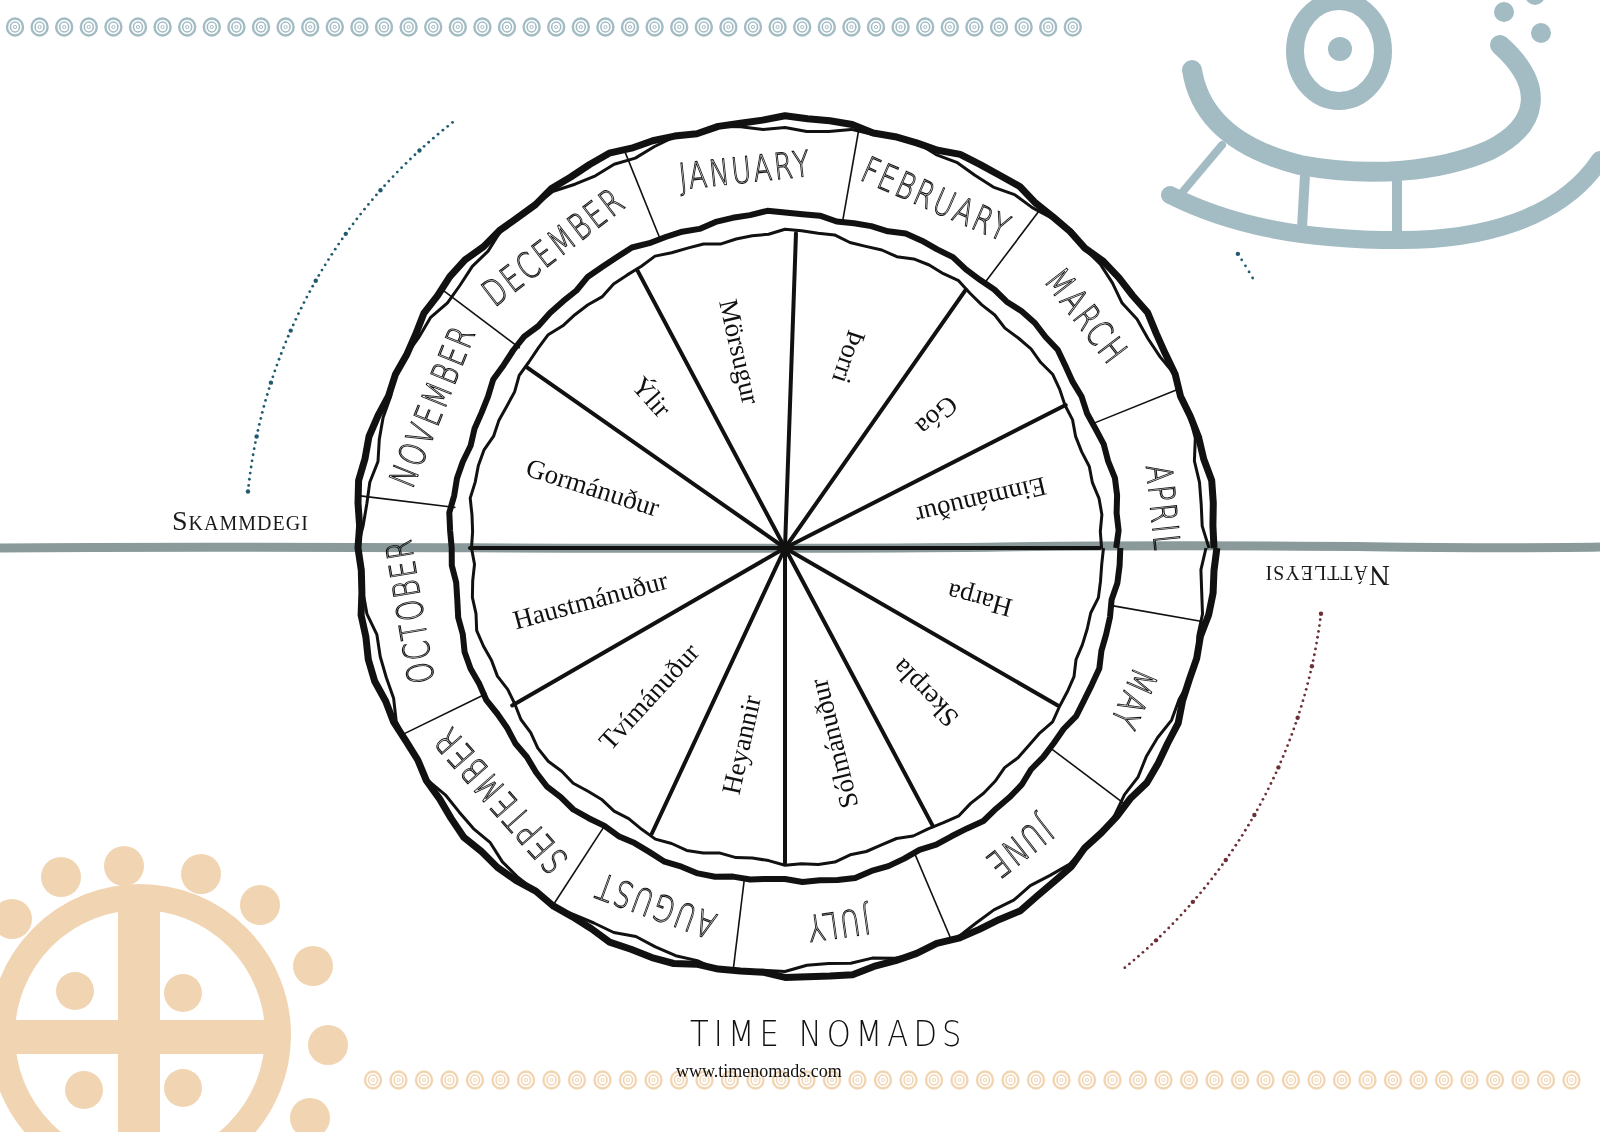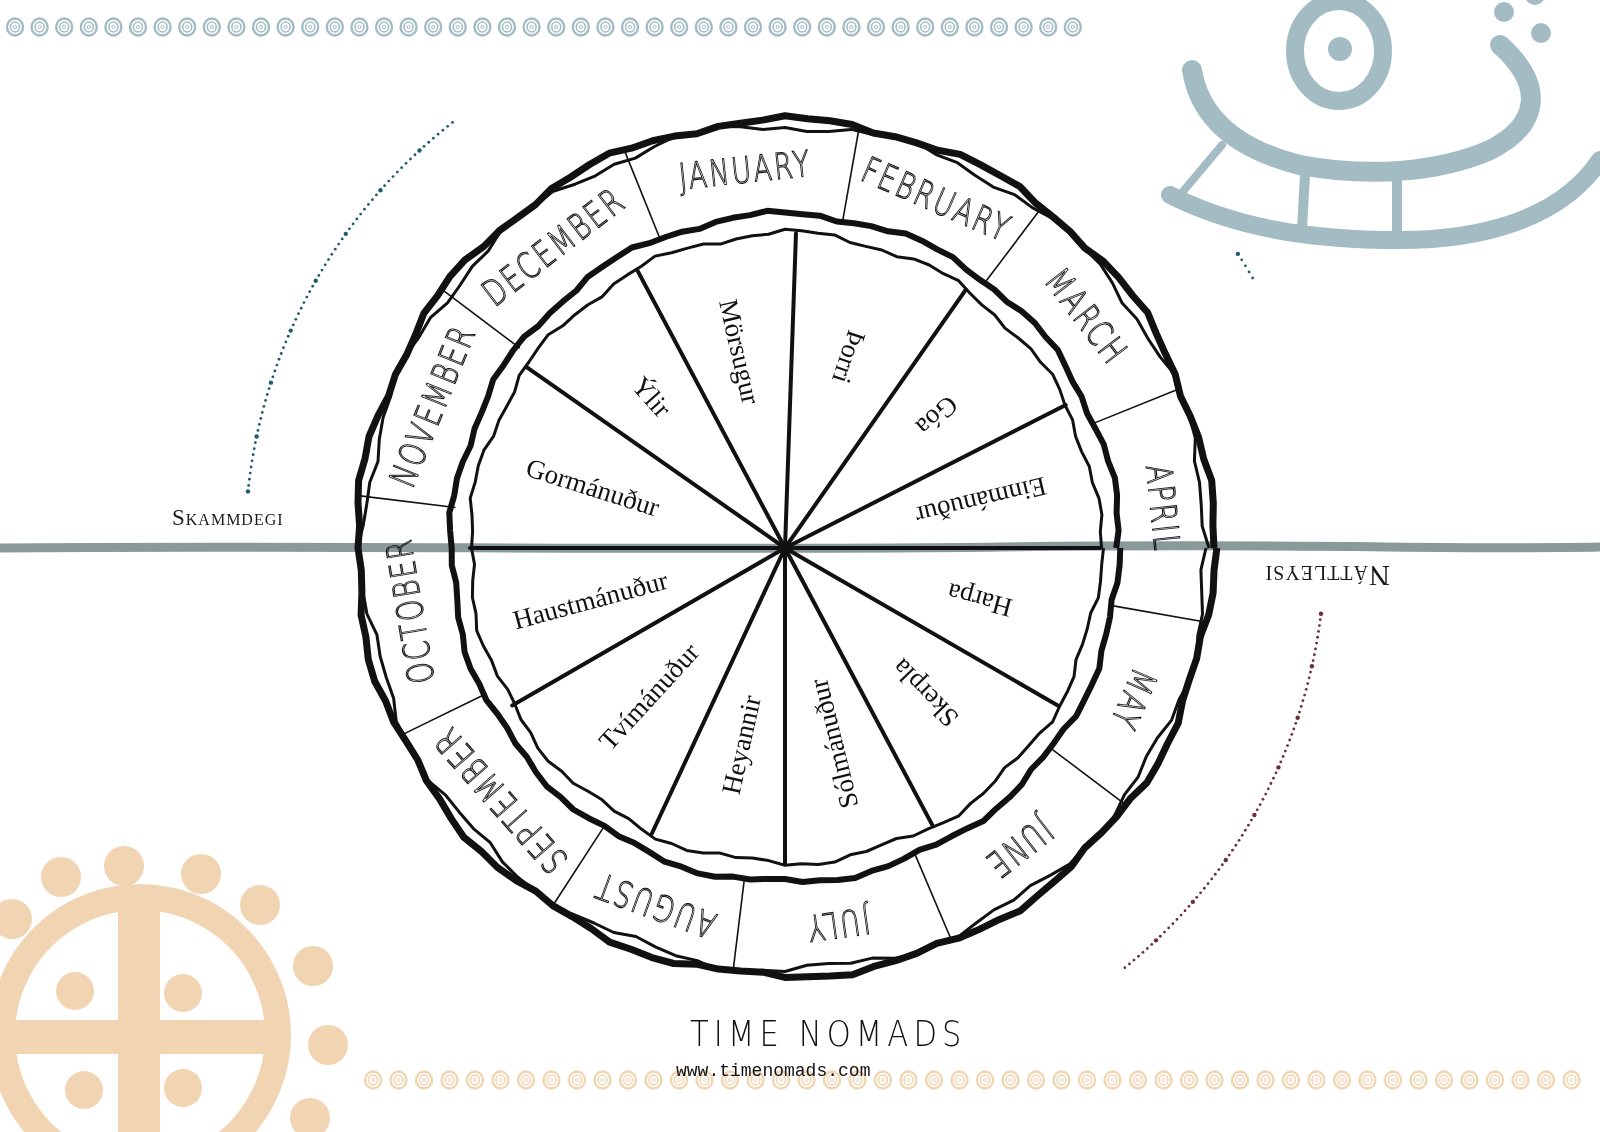--- a/index.html
+++ b/index.html
@@ -1,23 +1,23 @@
 <!DOCTYPE html>
 <html><head>
 <meta charset="utf-8">
 <style>
   html, body { margin: 0; padding: 0; background: #ffffff; }
   body { width: 1600px; height: 1132px; position: relative; overflow: hidden; font-family: "DejaVu Serif", serif; }
   #stage { position: absolute; left: 0; top: 0; width: 1600px; height: 1132px; }
   .label-serif { font-family: "Liberation Serif", "DejaVu Serif", serif; }
   .smallcaps { font-variant: small-caps; letter-spacing: 1px; }
   .abs { position: absolute; }
-  .season-left { left: 172px; top: 505px; font-size: 23px; color: #1a1a1a; }
+  .season-left { left: 172px; top: 505px; font-size: 28px; color: #1a1a1a; }
   .season-right { left: 1250px; top: 562px; font-size: 29px; color: #1a1a1a; transform: rotate(180deg); transform-origin: 70px 15px; }
-  .footer-url { left: 676px; top: 1061px; font-size: 18px; color: #111; font-family: Liberation Mono, monospace; }
+  .footer-url { left: 676px; top: 1061px; font-size: 18px; color: #111; font-family: Liberation Serif, serif; }
   .footer-brand { left: 690px; top: 1013px; font-size: 36px; color: #111; letter-spacing: 6px; font-family: "DejaVu Sans", sans-serif; font-weight: 200; transform: scaleX(0.85); transform-origin: left top; }
 </style>
 </head>
 <body>
 
 <div id="stage">
   <svg id="art" width="1600" height="1132" viewBox="0 0 1600 1132" xmlns="http://www.w3.org/2000/svg">
 
     <g id="top-spirals">
         <ellipse cx="15" cy="27" rx="8" ry="8.5" fill="none" stroke="#a3bcc4" stroke-width="2.4"></ellipse>

